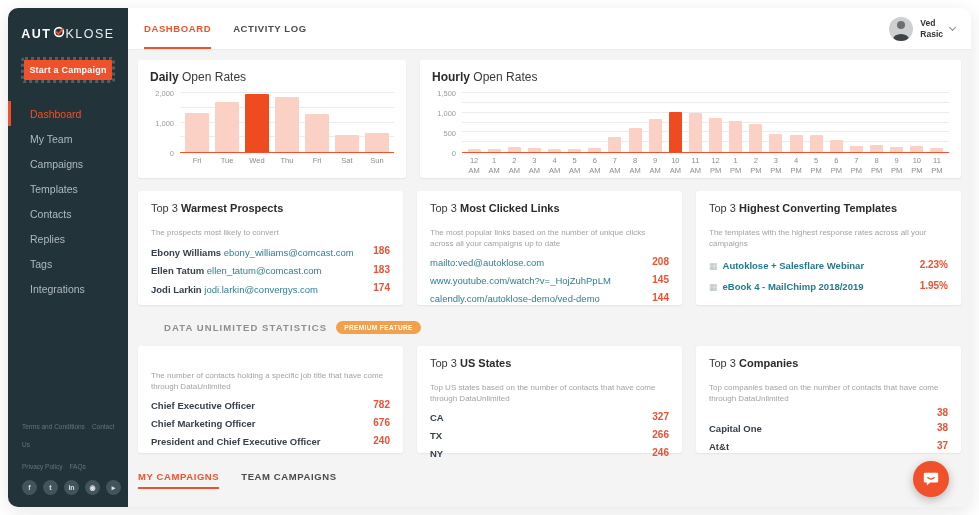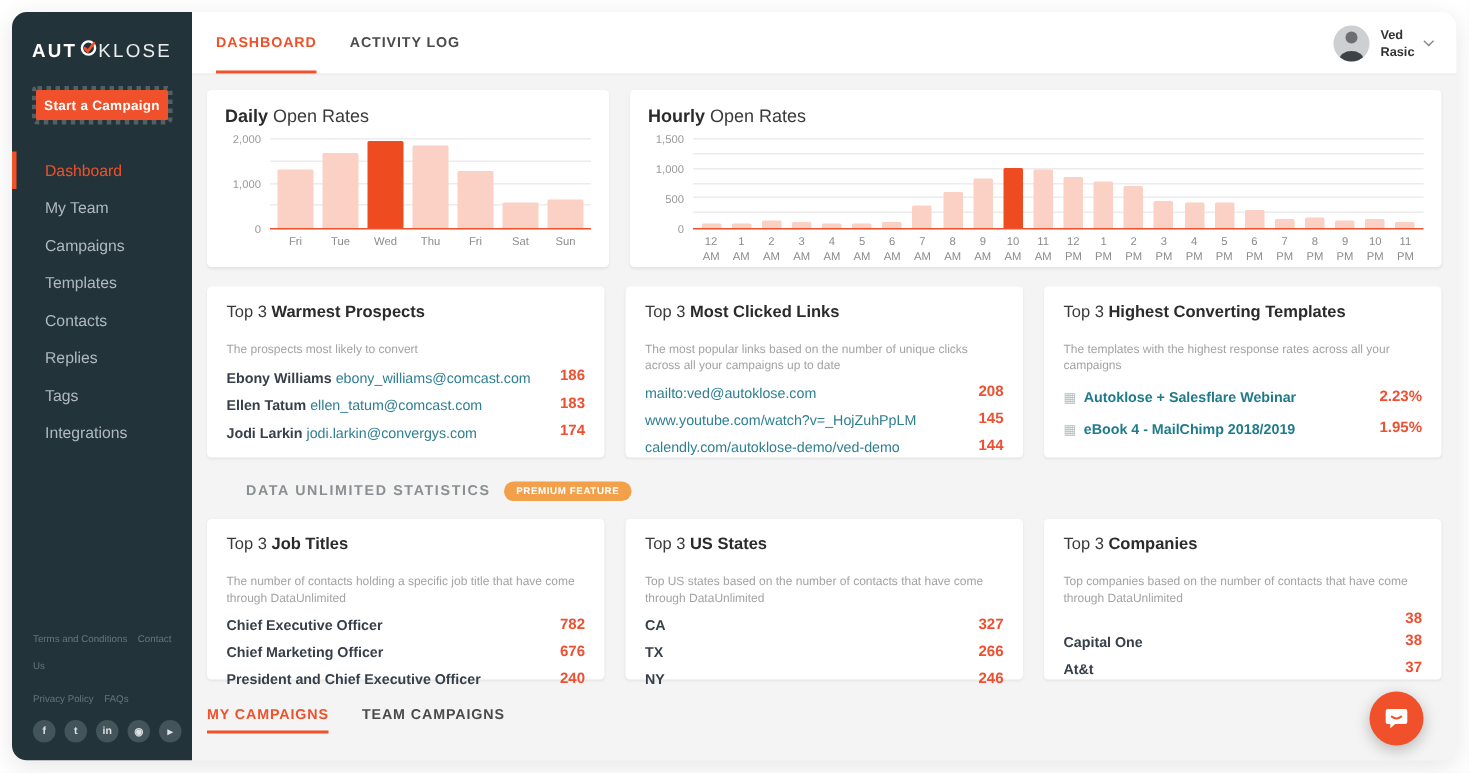--- a/index.html
+++ b/index.html
@@ -350,21 +350,20 @@
         </div>
       </div>
 
       <div class="sechead">
         <span class="sectitle">DATA UNLIMITED STATISTICS</span>
         <span class="badge">PREMIUM FEATURE</span>
       </div>
 
       <div class="row3 lower">
         <div class="card list-card">
-          <div class="ltitle"><span>Top 3 </span><b>Job Titles</b></div>
           <div class="lsub">The number of contacts holding a specific job title that have come through DataUnlimited</div>
           <div class="rows">
               <div class="lrow">
                 <span class="lleft"><b class="row-name">Chief Executive Officer</b></span>
                 <span class="row-value">782</span>
               </div>
               <div class="lrow">
                 <span class="lleft"><b class="row-name">Chief Marketing Officer</b></span>
                 <span class="row-value">676</span>
               </div>

